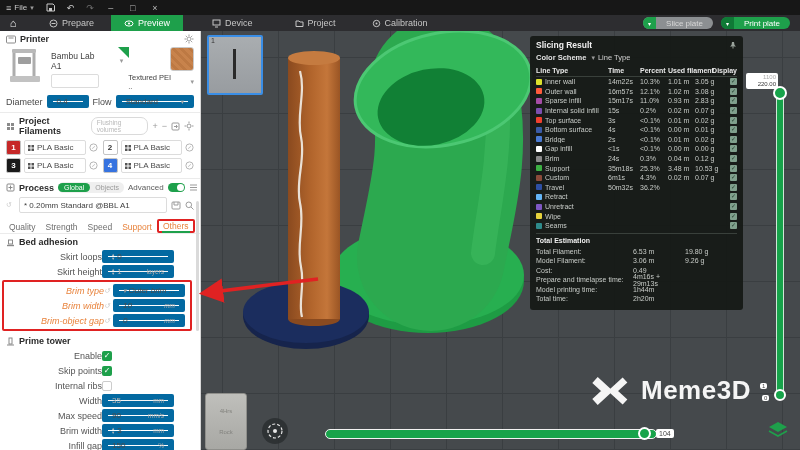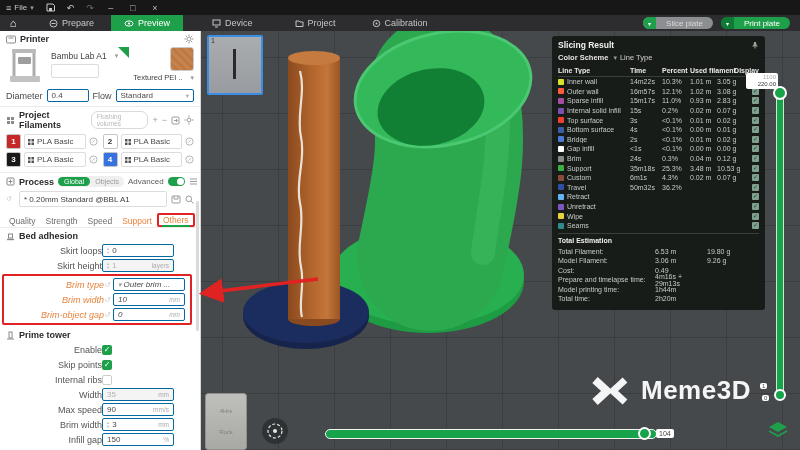--- a/index.html
+++ b/index.html
@@ -30,29 +30,29 @@
   
   .sidebar{position:absolute;left:0;top:31px;width:200px;bottom:0;background:#FFFFFF;
            border-right:1px solid #D8D8D8;z-index:20;font-size:9px;color:#4A4A4A;overflow:hidden;}
   .sec-head{display:flex;align-items:center;gap:4px;padding:3px 6px 2px 6px;font-weight:bold;
             color:#2B2B2B;font-size:9px;}
   .sec-head svg{flex:none;}
   .push{margin-left:auto;}
   .printer-body{display:flex;padding:1px 6px 2px 6px;gap:5px;position:relative;}
   .printer-img{width:40px;height:38px;flex:none;}
   .p-mid{display:flex;flex-direction:column;gap:3px;padding-top:4px;}
-  .sel-plain{display:flex;align-items:center;gap:8px;color:#3E3E3E;font-size:8.5px;}
+  .sel-plain{display:flex;align-items:center;gap:14px;color:#3E3E3E;font-size:8.5px;}
   .caret{color:#9B9B9B;font-size:7px;}
   .nozzle-box{width:46px;height:12px;border:1px solid #DCDCDC;border-radius:2px;background:#fff;}
   .p-right{margin-left:auto;display:flex;flex-direction:column;align-items:flex-end;gap:2px;}
   .plate-swatch{width:22px;height:22px;border-radius:3px;border:1px solid #C9C9C9;
     background:repeating-linear-gradient(45deg,#C8834C 0 3px,#BD7943 3px 6px);}
   .green-tri{position:absolute;left:118px;top:1px;width:0;height:0;border-left:11px solid transparent;border-top:11px solid #1EA04B;}
   .dia-row{display:flex;align-items:center;gap:4px;padding:2px 6px 4px 6px;border-bottom:1px solid #EBEBEB;}
-  .inp{height:13px;border:1px solid #0369a1;border-radius:2px;background:#fff;display:flex;
+  .inp{height:13px;border:6px solid #0369a1;border-radius:2px;background:#fff;display:flex;
        align-items:center;padding:0 4px;font-size:8px;color:#4A4A4A;box-sizing:border-box;}
   .inp .unit{margin-left:auto;color:#ABABAB;font-size:6.5px;padding-left:3px;}
   .inp.dis{background:#F4F4F4;color:#B3B3B3;}
   .flush-pill{border:1px solid #DADADA;border-radius:7px;color:#B9B9B9;font-size:6.5px;
               padding:1px 5px;font-weight:normal;}
   .hd-ico{color:#9B9B9B;font-size:9px;font-weight:normal;}
   .fil-grid{display:grid;grid-template-columns:1fr 1fr;gap:3px 5px;padding:2px 6px 5px 6px;border-bottom:1px solid #EBEBEB;}
   .fil-item{display:flex;align-items:center;gap:3px;}
   .fil-idx{width:13px;height:13px;border-radius:2px;border:1px solid #C4C4C4;display:flex;
            align-items:center;justify-content:center;flex:none;}
@@ -89,21 +89,21 @@
   
   .viewport{position:absolute;left:200px;top:31px;width:600px;height:419px;background-color:#45494C;
     background-image:linear-gradient(#3A3E41 1px,transparent 1px),linear-gradient(90deg,#3A3E41 1px,transparent 1px);
     background-size:56px 56px;background-position:22px 26px;z-index:10;}
   .scene{position:absolute;left:0;top:0;}
   .plate-thumb{position:absolute;left:7px;top:4px;width:52px;height:56px;border:2px solid #3A8EE6;
     border-radius:2px;background:linear-gradient(#A9ADB0,#989CA0);}
   .plate-thumb .num{position:absolute;left:2px;top:0;font-size:7px;color:#333;}
   .plate-thumb .mark{position:absolute;left:24px;top:12px;width:3px;height:30px;background:#2A2A2A;}
   
-  .slicing{position:absolute;left:352px;top:5px;width:213px;background:rgba(20,25,22,0.93);
+  .slicing{position:absolute;left:330px;top:5px;width:213px;background:rgba(20,25,22,0.93);
     border-radius:3px;color:#C8CCC8;font-size:7px;padding:4px 6px 6px 6px;box-sizing:border-box;}
   .sl-title{font-size:8.5px;font-weight:bold;color:#F0F0F0;display:flex;align-items:center;margin-bottom:3px;}
   .sl-scheme{display:flex;align-items:center;gap:5px;margin-bottom:3px;color:#E4E4E4;font-size:7.5px;font-weight:bold;}
   .sl-scheme .val{font-weight:normal;color:#D0D0D0;display:flex;gap:3px;align-items:center;}
   .sl-colhead{display:flex;align-items:center;font-weight:bold;color:#EAEAEA;height:11px;border-bottom:1px solid #39403B;}
   .sl-row{display:flex;align-items:center;height:9.6px;}
   .c-type{width:72px;display:flex;align-items:center;gap:3px;overflow:hidden;white-space:nowrap;}
   .c-sw{width:6px;height:6px;flex:none;border-radius:1px;}
   .c-time{width:32px;}
   .c-pct{width:28px;}

